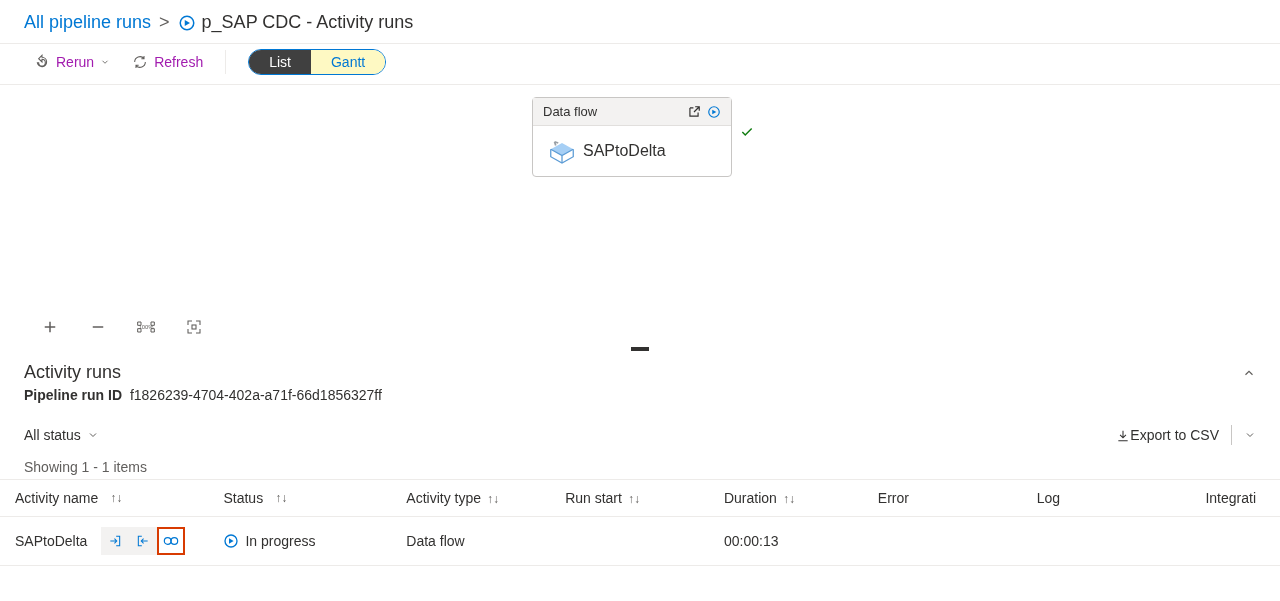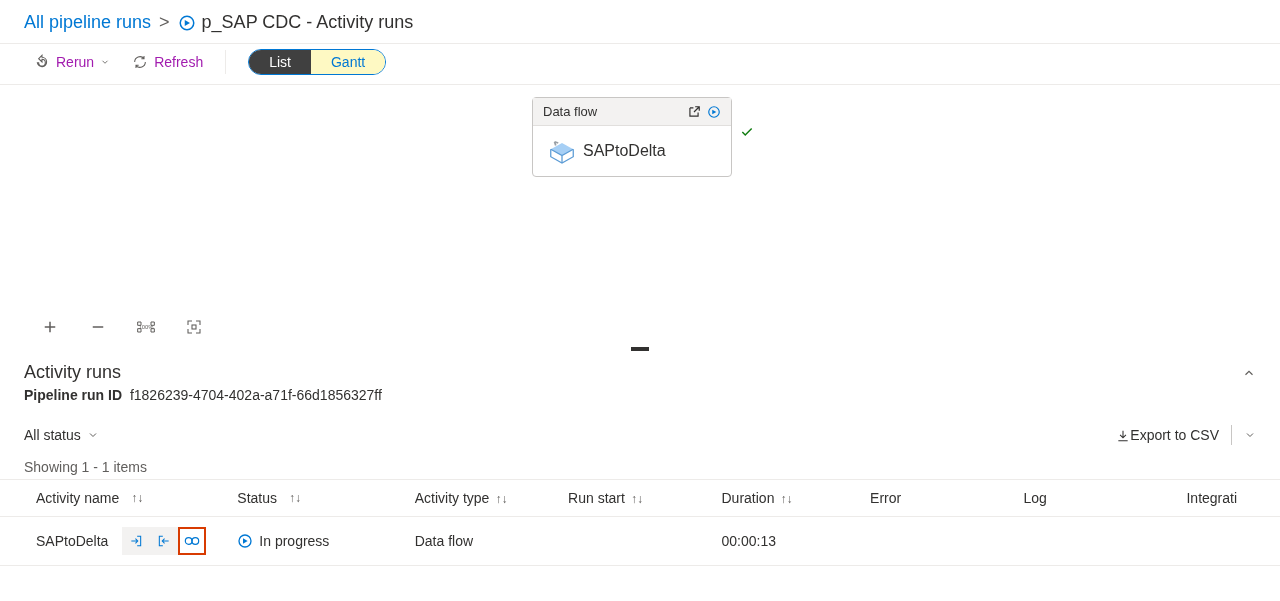--- a/index.html
+++ b/index.html
@@ -49,21 +49,21 @@
     .filter-bar { display: flex; align-items: center; justify-content: space-between; padding: 10px 24px 0; }
     .status-filter { display: flex; align-items: center; gap: 6px; font-size: 14px; color: #323130; cursor: pointer; }
     .export-wrap { display: flex; align-items: center; gap: 6px; }
     .export { display: flex; align-items: flex-end; gap: 0; font-size: 14px; cursor: pointer; }
     .export-divider { width: 1px; height: 20px; background: #c8c6c4; margin: 0 6px; }
 
     .showing { padding: 14px 24px 4px; font-size: 14px; color: #605e5c; }
 
     
     .table { width: 100%; }
-    .table .row { display: flex; align-items: center; padding: 10px 36px; }
+    .table .row { display: flex; align-items: center; padding: 10px 15px; }
     .table .header { border-top: 1px solid #edebe9; border-bottom: 1px solid #edebe9; font-size: 14px; }
     .table .datarow { border-bottom: 1px solid #edebe9; font-size: 14px; }
     .col-actname { width: 210px; display: flex; align-items: center; gap: 6px; }
     .col-status { width: 160px; display: flex; align-items: center; gap: 6px; }
     .col-type { width: 160px; margin-left: 24px; }
     .col-start { width: 160px; }
     .col-duration { width: 155px; }
     .col-error { width: 160px; }
     .col-log { width: 170px; }
     .col-ir { width: 60px; }

